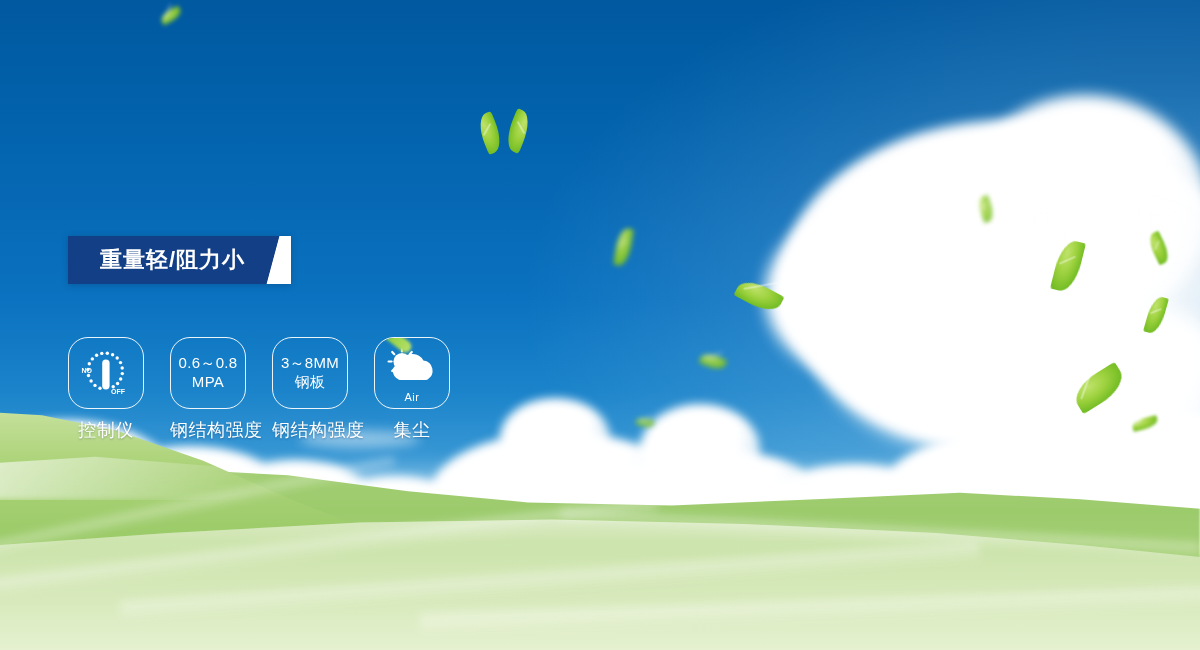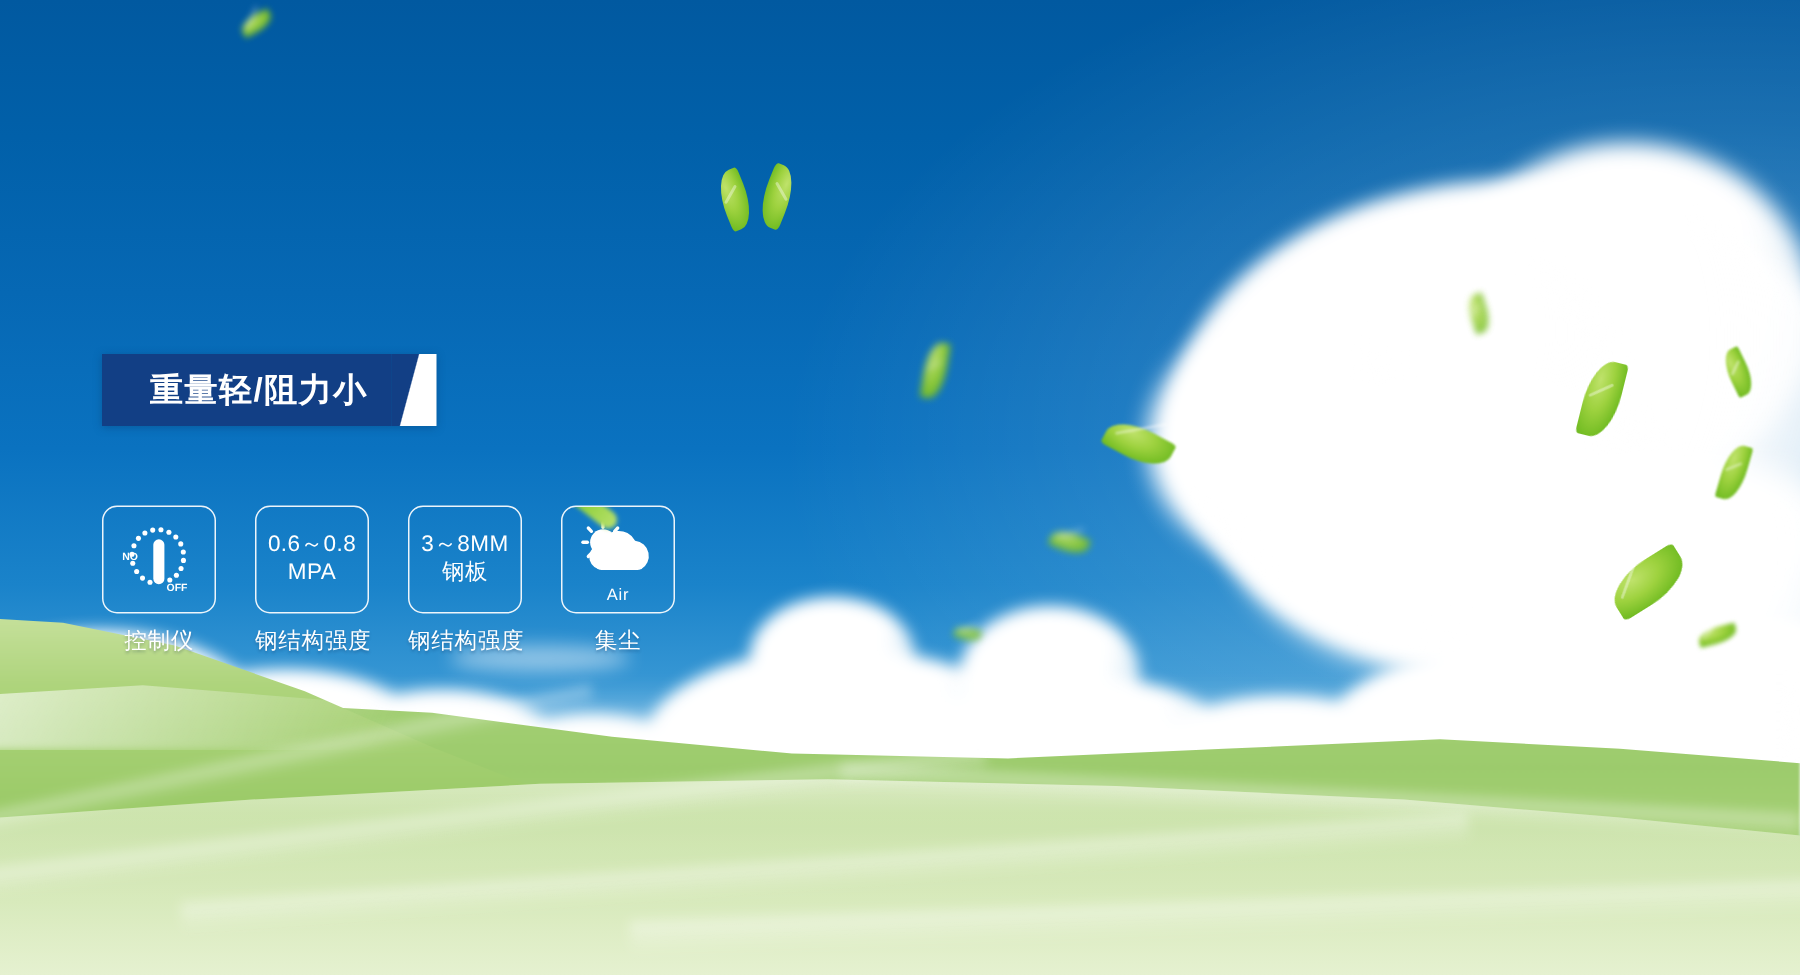--- a/index.html
+++ b/index.html
@@ -193,34 +193,34 @@
 
   
   #features {
     position:absolute; left:68px; top:337px;
     display:flex; gap:0;
   }
   .feature { width:76px; margin-right:26px; text-align:center; }
   .feature-box {
     width:76px; height:72px;
     border:1.5px solid rgba(255,255,255,0.92);
-    border-radius:10px;
+    border-radius:20px;
     position:relative;
     display:flex; flex-direction:column;
     align-items:center; justify-content:center;
     color:#ffffff;
     overflow:hidden;
   }
   .feature-text {
     font-size:15px; line-height:1.26; font-weight:400;
     letter-spacing:0.3px; white-space:nowrap;
   }
   .feature-label {
     margin-top:9px;
-    font-size:15px; color:#ffffff;
+    font-size:18px; color:#ffffff;
     letter-spacing:0.5px; white-space:nowrap;
     text-shadow:0 1px 2px rgba(0,30,70,0.3);
   }
   .feature-icon { width:62px; height:58px; display:block; }
 
   
   #air-streak {
     position:absolute; left:-6px; top:-8px;
     width:46px; height:12px;
     background:linear-gradient(90deg, rgba(120,200,40,0) 0%, #8ccf3a 40%, #b7e06b 100%);

